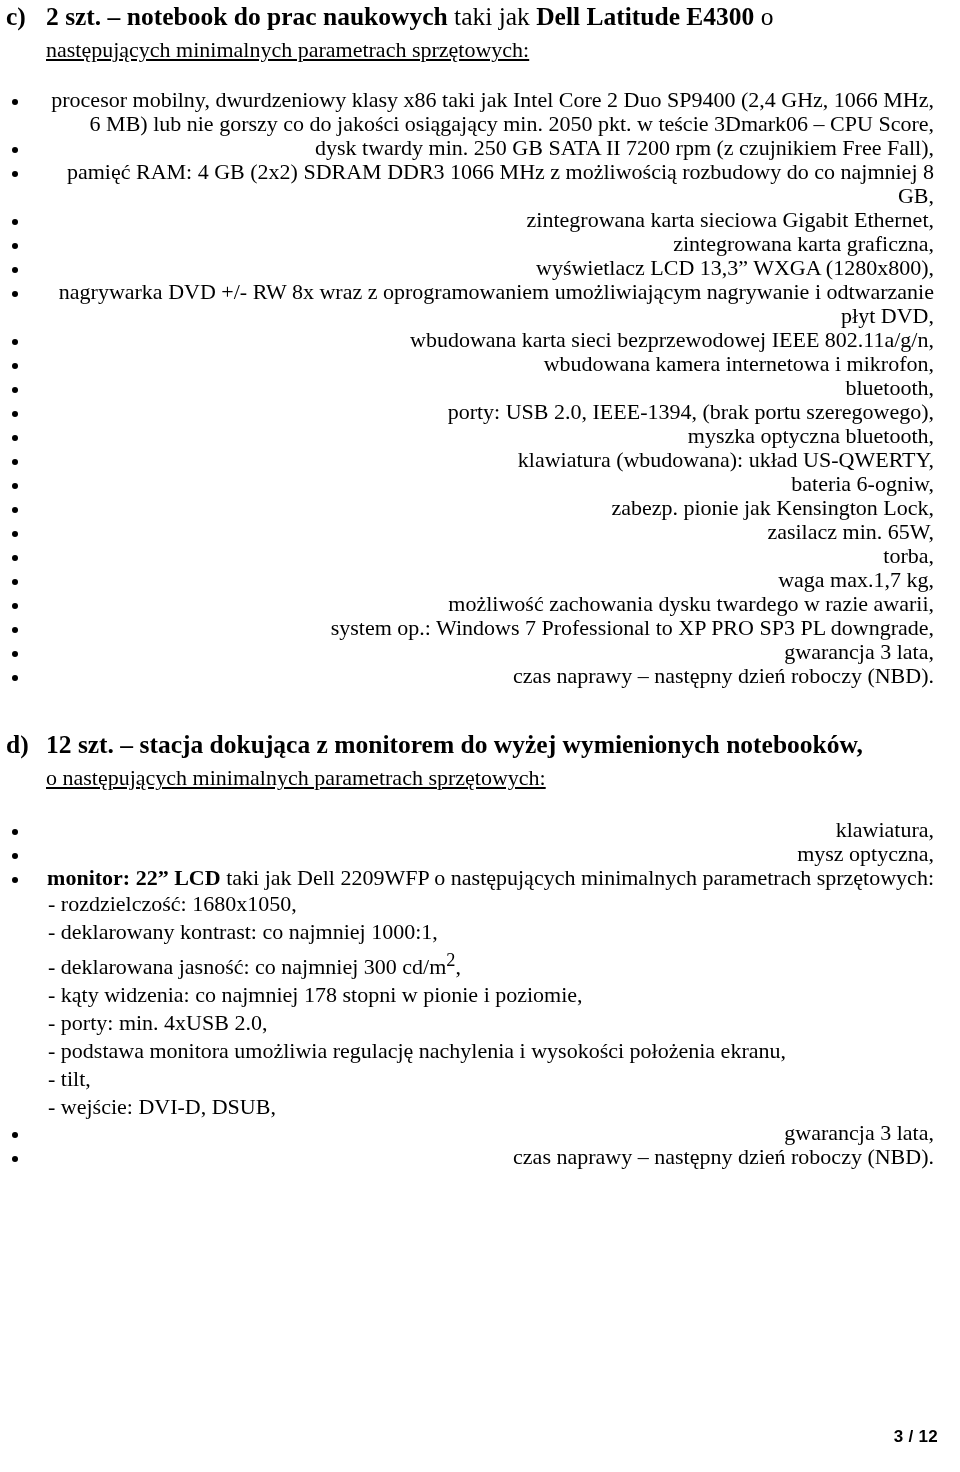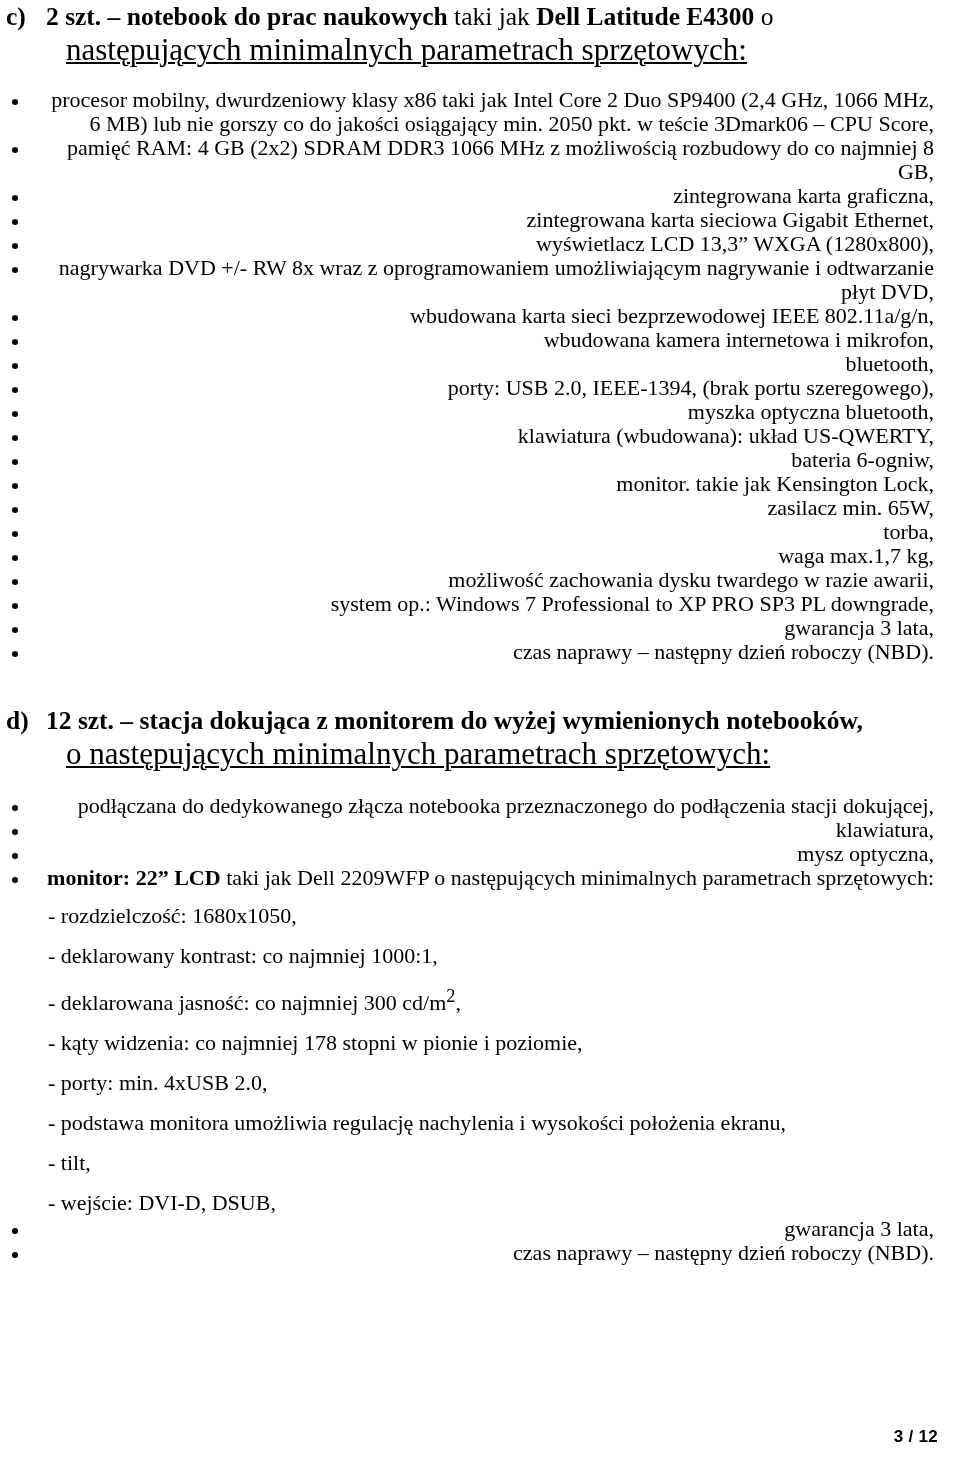--- a/index.html
+++ b/index.html
@@ -41,23 +41,23 @@
   .heading .htext {
     flex: 1 1 auto;
     text-underline-offset: 2px;
     text-decoration-thickness: 1.6px;
     padding-right: 20px;
   }
   .heading .htext b { font-weight: bold; }
   .heading .htext .reg { font-weight: normal; }
 
   .heading-sub {
-    font-size: 31px;
+    font-size: 22px;
     line-height: 33px;
-    margin-left: 66px;
+    margin-left: 46px;
     text-decoration: underline;
     text-underline-offset: 2px;
     text-decoration-thickness: 1.6px;
     display: inline-block;
   }
 
   .sub-wrap { padding-left: 0; }
 
   
   .list {
@@ -82,21 +82,20 @@
     border-radius: 50%;
     background: #000;
   }
   .li b { font-weight: bold; }
 
   
   .subline {
     font-size: 22px;
     line-height: 28px;
     padding-left: 48px;
-    margin-top: 12px;
   }
 
   .gap-top-c   { height: 22px; }
   .gap-d       { height: 40px; }
   .gap-d-list  { height: 24px; }
 
   
   .footer {
     position: absolute;
     right: 22px;
@@ -117,33 +116,34 @@
     <span class="htext"><b>2 szt. – notebook do prac naukowych</b><span class="reg"> taki jak </span><b>Dell Latitude E4300</b><span class="reg"> o</span></span>
   </div>
   <div class="sub-wrap">
     <span class="heading-sub">następujących minimalnych parametrach sprzętowych:</span>
   </div>
 
   <div class="gap-top-c"></div>
 
   <ul class="list">
     <li class="li"><span class="bullet"></span><span>procesor mobilny, dwurdzeniowy klasy x86 taki jak Intel Core 2 Duo SP9400 (2,4 GHz, 1066 MHz, 6 MB) lub nie gorszy co do jakości osiągający min. 2050 pkt. w teście 3Dmark06 – CPU Score,</span></li>
+    <li class="li"><span class="bullet"></span><span>dysk twardy min. 250 GB SATA II 7200 rpm (z czujnikiem Free Fall),</span></li>
     <li class="li"><span class="bullet"></span><span>pamięć RAM: 4 GB (2x2) SDRAM DDR3 1066 MHz z możliwością rozbudowy do co najmniej 8 GB,</span></li>
+    <li class="li"><span class="bullet"></span><span>zintegrowana karta sieciowa Gigabit Ethernet,</span></li>
     <li class="li"><span class="bullet"></span><span>zintegrowana karta graficzna,</span></li>
-    <li class="li"><span class="bullet"></span><span>zintegrowana karta sieciowa Gigabit Ethernet,</span></li>
     <li class="li"><span class="bullet"></span><span>wyświetlacz LCD 13,3” WXGA (1280x800),</span></li>
     <li class="li"><span class="bullet"></span><span>nagrywarka DVD +/- RW 8x wraz z oprogramowaniem umożliwiającym nagrywanie i odtwarzanie płyt DVD,</span></li>
     <li class="li"><span class="bullet"></span><span>wbudowana karta sieci bezprzewodowej IEEE 802.11a/g/n,</span></li>
     <li class="li"><span class="bullet"></span><span>wbudowana kamera internetowa i mikrofon,</span></li>
     <li class="li"><span class="bullet"></span><span>bluetooth,</span></li>
     <li class="li"><span class="bullet"></span><span>porty: USB 2.0, IEEE-1394, (brak portu szeregowego),</span></li>
     <li class="li"><span class="bullet"></span><span>myszka optyczna bluetooth,</span></li>
     <li class="li"><span class="bullet"></span><span>klawiatura (wbudowana): układ US-QWERTY,</span></li>
     <li class="li"><span class="bullet"></span><span>bateria 6-ogniw,</span></li>
-    <li class="li"><span class="bullet"></span><span>monitor. takie jak Kensington Lock,</span></li>
+    <li class="li"><span class="bullet"></span><span>zabezp. pionie jak Kensington Lock,</span></li>
     <li class="li"><span class="bullet"></span><span>zasilacz min. 65W,</span></li>
     <li class="li"><span class="bullet"></span><span>torba,</span></li>
     <li class="li"><span class="bullet"></span><span>waga max.1,7 kg,</span></li>
     <li class="li"><span class="bullet"></span><span>możliwość zachowania dysku twardego w razie awarii,</span></li>
     <li class="li"><span class="bullet"></span><span>system op.: Windows 7 Professional to XP PRO SP3  PL downgrade,</span></li>
     <li class="li"><span class="bullet"></span><span>gwarancja 3 lata,</span></li>
     <li class="li"><span class="bullet"></span><span>czas naprawy – następny dzień roboczy (NBD).</span></li>
   </ul>
 
   <div class="gap-d"></div>
@@ -152,21 +152,20 @@
     <span class="marker">d)</span>
     <span class="htext"><b>12 szt. – stacja dokująca z monitorem do wyżej wymienionych notebooków,</b></span>
   </div>
   <div class="sub-wrap">
     <span class="heading-sub">o następujących minimalnych parametrach sprzętowych:</span>
   </div>
 
   <div class="gap-d-list"></div>
 
   <ul class="list">
-    <li class="li"><span class="bullet"></span><span>podłączana do dedykowanego złącza notebooka przeznaczonego do podłączenia stacji dokującej,</span></li>
     <li class="li"><span class="bullet"></span><span>klawiatura,</span></li>
     <li class="li"><span class="bullet"></span><span>mysz optyczna,</span></li>
 
     <li class="li">
       <span class="bullet"></span><b>monitor: 22” LCD</b><span> taki jak Dell 2209WFP o następujących minimalnych parametrach sprzętowych:</span>
     </li>
     <div class="subline">- rozdzielczość: 1680x1050,</div>
     <div class="subline">- deklarowany kontrast: co najmniej 1000:1,</div>
     <div class="subline"><span>- deklarowana jasność: co najmniej 300 cd/m</span><sup>2</sup><span>,</span></div>
     <div class="subline">- kąty widzenia: co najmniej 178 stopni w pionie i poziomie,</div>

